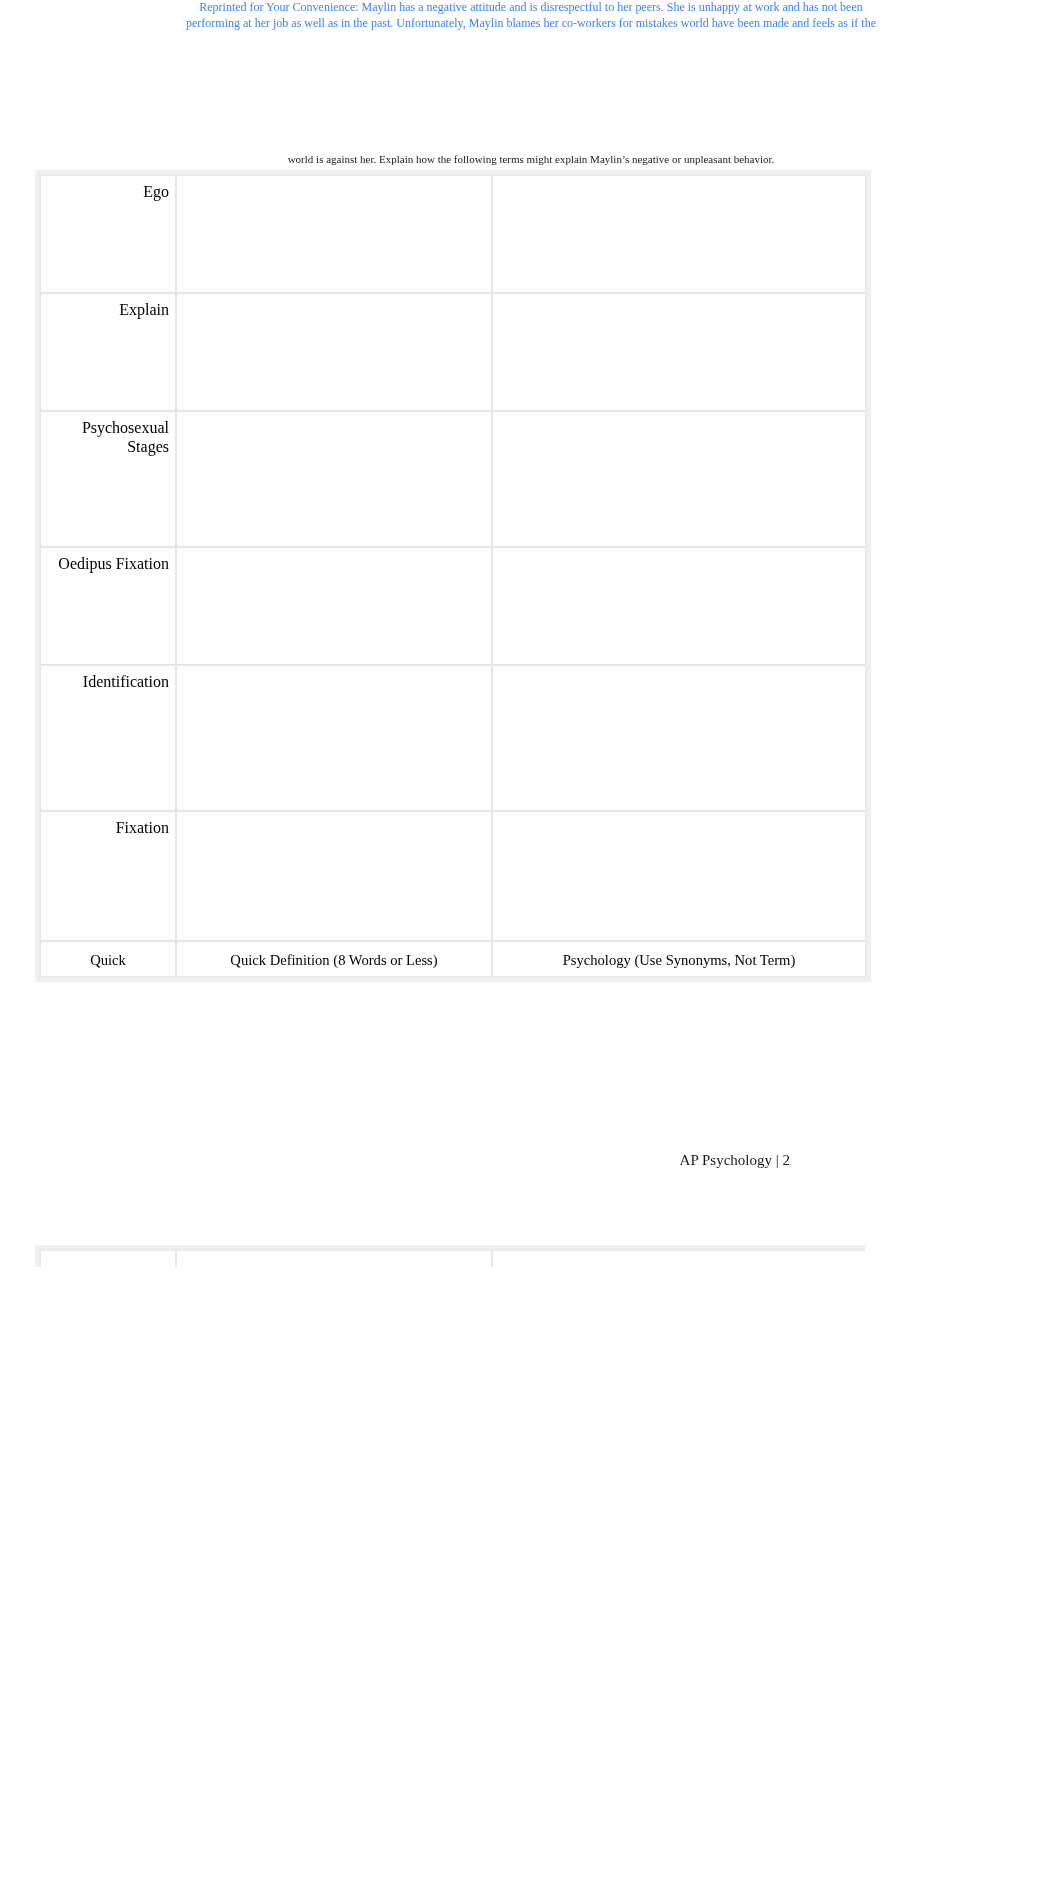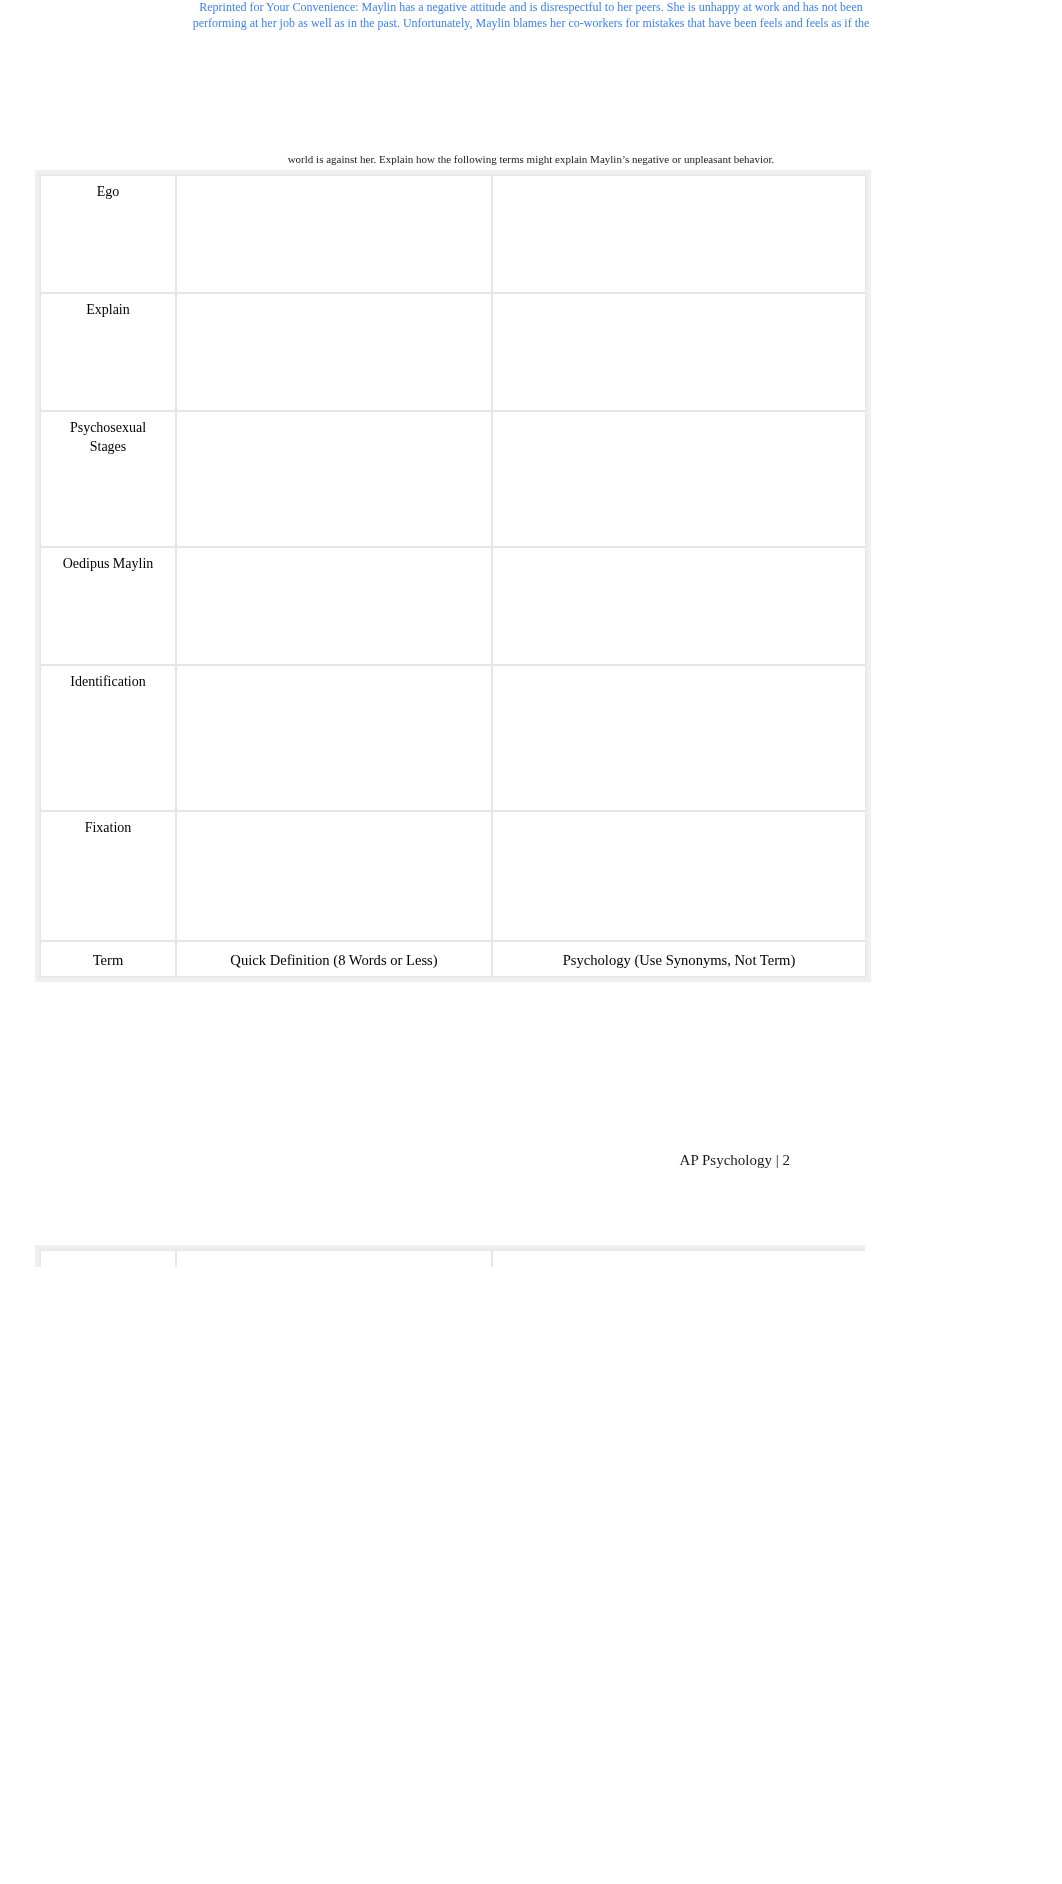--- a/index.html
+++ b/index.html
@@ -65,23 +65,23 @@
     table-layout: fixed;
     background: #ededed;
   }
 
   table.worksheet td {
     background: #ffffff;
     border: 1px solid #e6e6e6;
     box-shadow: 0 0 0 2px #ffffff inset;
     vertical-align: top;
     padding: 6px 6px 0 6px;
-    font-size: 14px;
+    font-size: 16px;
     line-height: 19px;
-    text-align: center;
+    text-align: right;
   }
 
   
   table.worksheet {
     border: 3px solid #f0f0f0;
     padding: 2px;
   }
 
   col.c-term   { width: 136px; }
   col.c-def    { width: 316px; }
@@ -154,21 +154,21 @@
     height: 40px;
   }
 </style>
 </head>
 <body>
 
 <div class="page">
 
   <div class="intro">
     <span class="line">Reprinted for Your Convenience:   Maylin has a negative attitude and is disrespectful to her peers. She is unhappy at work and has not been</span>
-    <span class="line">performing at her job as well as in the past. Unfortunately, Maylin blames her co-workers for mistakes that have been feels and feels as if the</span>
+    <span class="line">performing at her job as well as in the past. Unfortunately, Maylin blames her co-workers for mistakes world have been made and feels as if the</span>
   </div>
 
   <div class="prompt-line">world is against her. Explain how the following terms might explain Maylin’s negative or unpleasant behavior.</div>
 
   <div class="table-wrap">
     <table class="worksheet">
       <colgroup>
         <col class="c-term">
         <col class="c-def">
         <col class="c-app">
@@ -183,36 +183,36 @@
           <td class="term-cell">Explain</td>
           <td class="blank-cell"></td>
           <td class="blank-cell"></td>
         </tr>
         <tr class="r-psycho">
           <td class="term-cell">Psychosexual<br>Stages</td>
           <td class="blank-cell"></td>
           <td class="blank-cell"></td>
         </tr>
         <tr class="r-oedipus">
-          <td class="term-cell">Oedipus Maylin</td>
+          <td class="term-cell">Oedipus Fixation</td>
           <td class="blank-cell"></td>
           <td class="blank-cell"></td>
         </tr>
         <tr class="r-ident">
           <td class="term-cell">Identification</td>
           <td class="blank-cell"></td>
           <td class="blank-cell"></td>
         </tr>
         <tr class="r-fix">
           <td class="term-cell">Fixation</td>
           <td class="blank-cell"></td>
           <td class="blank-cell"></td>
         </tr>
         <tr class="hdr">
-          <td>Term</td>
+          <td>Quick</td>
           <td>Quick Definition (8 Words or Less)</td>
           <td>Psychology (Use Synonyms, Not Term)</td>
         </tr>
       </tbody>
     </table>
   </div>
 
   <div class="footer">
     <div class="footer-text">AP Psychology | 2</div>
   </div>

